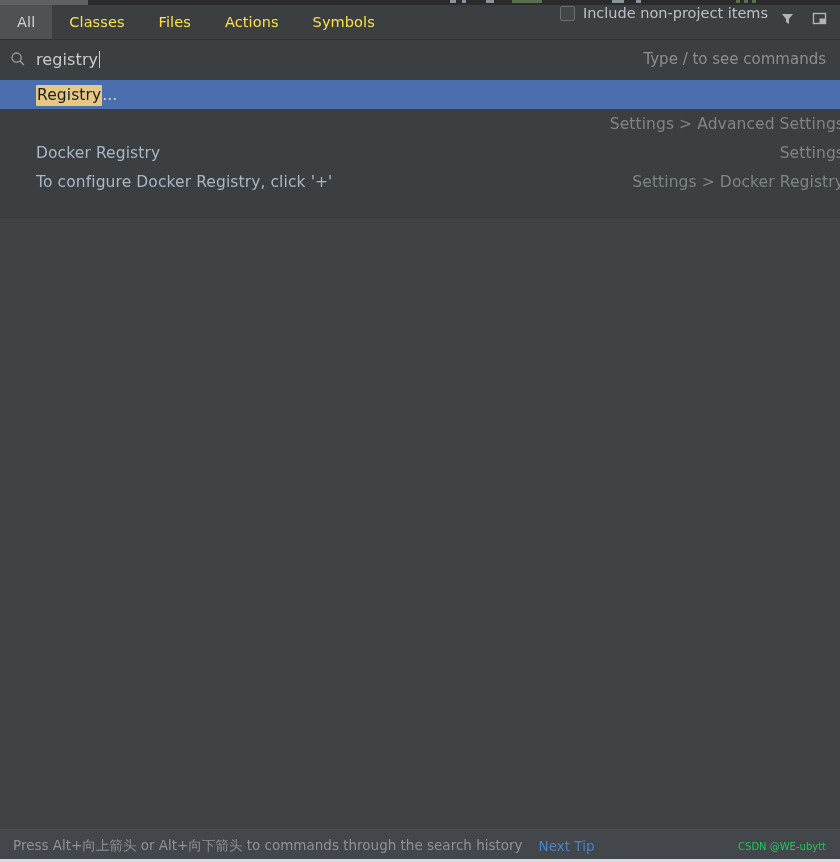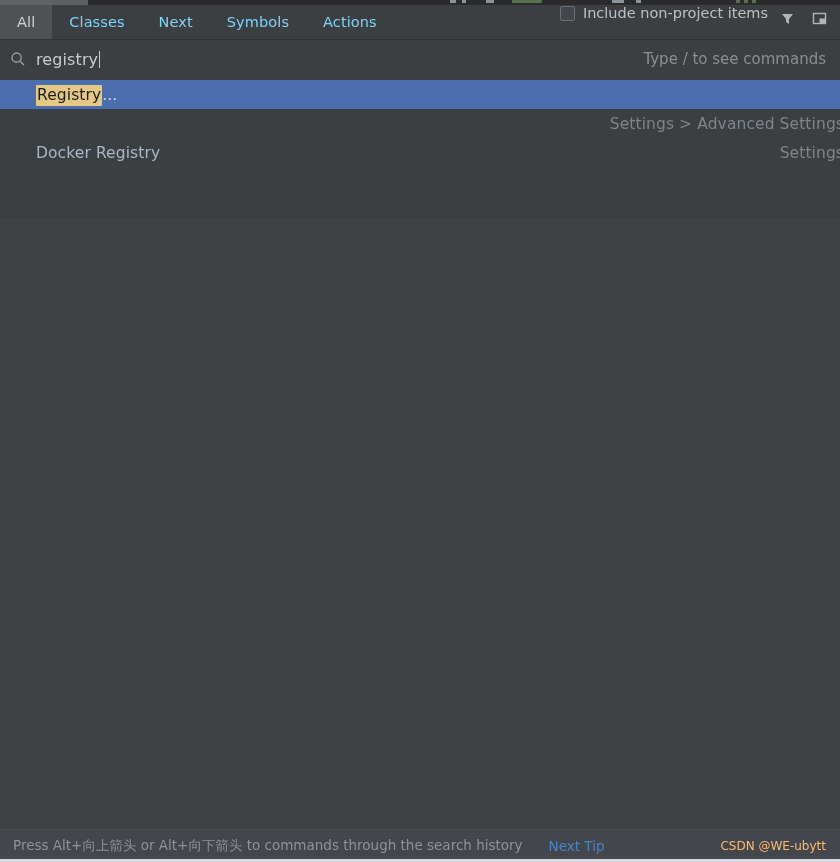--- a/index.html
+++ b/index.html
@@ -61,21 +61,21 @@
   .tabs {
     display: flex;
     align-items: stretch;
     height: 34px;
   }
   .tab {
     display: flex;
     align-items: center;
     padding: 0 17px;
     font-size: 14.5px;
-    color: #7dd3fc;
+    color: #fde047;
     letter-spacing: .1px;
     cursor: default;
     user-select: none;
   }
   .tab.selected {
     background: #4e5254;
     color: #cfd2d4;
   }
 
   .tabbar-right {
@@ -235,35 +235,35 @@
     align-items: center;
     overflow: hidden;
   }
   .status-text {
     padding-left: 13px;
     font-size: 13.5px;
     color: #8e9396;
     white-space: nowrap;
   }
   .status-link {
-    margin-left: 26px;
+    margin-left: 16px;
     font-size: 13.5px;
     color: #4b84c4;
     white-space: nowrap;
     cursor: default;
   }
   .watermark {
     position: absolute;
     right: 14px;
     top: 0;
     height: 32px;
     display: flex;
     align-items: center;
-    font-size: 12px;
-    color: #fdba74;
+    font-size: 10px;
+    color: #22c55e;
     white-space: nowrap;
   }
   .bottom-edge {
     position: absolute;
     left: 0;
     bottom: 0;
     width: 840px;
     height: 3px;
     background: #d7dce2;
   }
@@ -290,27 +290,27 @@
 
     <div class="tabbar">
       <div class="tabs">
         <div class="tab selected">
           <span>All</span>
         </div>
         <div class="tab">
           <span>Classes</span>
         </div>
         <div class="tab">
-          <span>Next</span>
+          <span>Files</span>
+        </div>
+        <div class="tab">
+          <span>Actions</span>
         </div>
         <div class="tab">
           <span>Symbols</span>
-        </div>
-        <div class="tab">
-          <span>Actions</span>
         </div>
       </div>
 
       <div class="tabbar-right">
         <div class="chk-wrap">
           <span class="chkbox"></span>
           <span class="chk-label">Include non-project items</span>
         </div>
 
         <div class="icon-btn">
@@ -354,20 +354,24 @@
 
       <div class="result-row">
         <div class="result-secondary" style="right:-4px;">Settings &gt; Advanced Settings</div>
       </div>
 
       <div class="result-row">
         <div class="result-primary">Docker Registry</div>
         <div class="result-secondary" style="right:-4px;">Settings</div>
       </div>
 
+      <div class="result-row">
+        <div class="result-primary">To configure Docker Registry, click '+'</div>
+        <div class="result-secondary" style="right:-4px;">Settings &gt; Docker Registry</div>
+      </div>
 
     </div>
 
     <div class="empty-body"></div>
 
     <div class="statusbar">
       <span class="status-text">Press Alt+向上箭头 or Alt+向下箭头 to commands through the search history</span>
       <span class="status-link">Next Tip</span>
       <span class="watermark">CSDN @WE-ubytt</span>
     </div>

